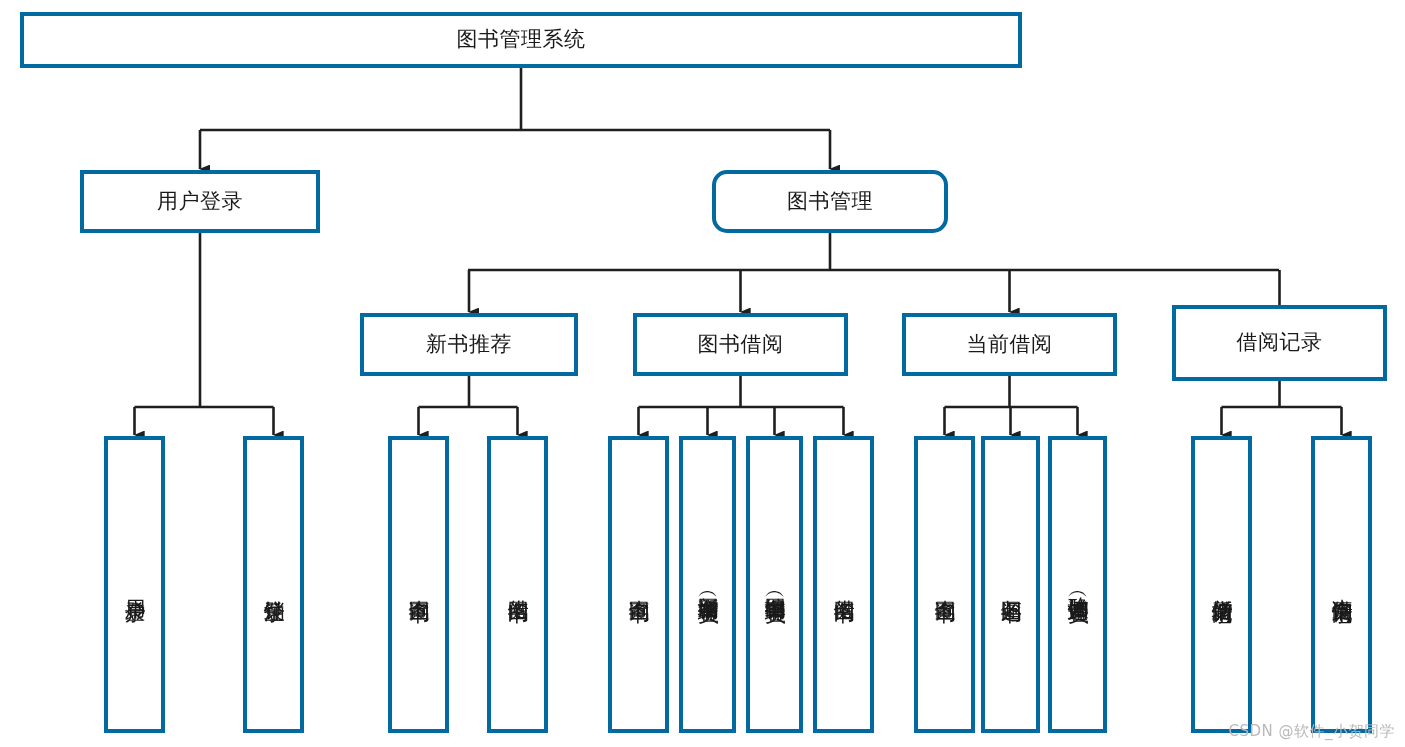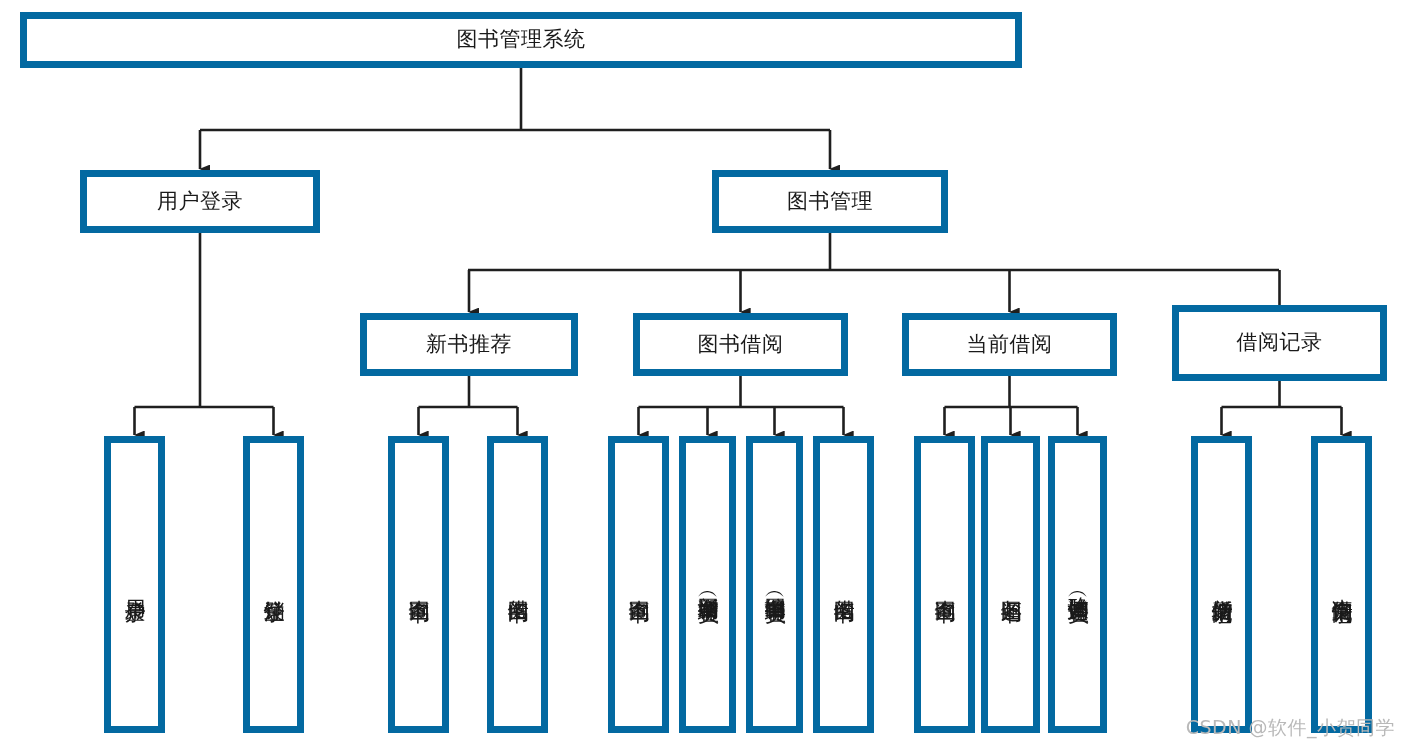--- a/index.html
+++ b/index.html
@@ -23,21 +23,21 @@
   svg#tree-svg {
     position: absolute;
     left: 0; top: 0;
     width: 1405px;
     height: 747px;
   }
   .node-box {
     position: absolute;
     box-sizing: border-box;
     background: #ffffff;
-    border: 7px solid #0369a1;
+    border: 4px solid #0369a1;
     display: flex;
     align-items: center;
     justify-content: center;
     overflow: hidden;
   }
   .node-label-h {
     font-size: 21px;
     color: #1a1a1a;
     letter-spacing: 0.5px;
     line-height: 1.1;
@@ -54,21 +54,21 @@
     text-align: center;
   }
   .leaf-box {
     align-items: center;
     justify-content: center;
   }
   .watermark {
     position: absolute;
     right: 10px;
     bottom: 6px;
-    font-size: 19px;
+    font-size: 15px;
     color: #b9b9b9;
     letter-spacing: 0.5px;
     white-space: nowrap;
     pointer-events: none;
   }
 </style>
 </head>
 <body>
 
 <div id="diagram-root">
@@ -116,21 +116,21 @@
       </g>
   </svg>
 
   <div class="node-box" style="left: 20px; top: 12px; width: 1002px; height: 56px;">
     <span class="node-label-h">图书管理系统</span>
   </div>
 
   <div class="node-box" style="left: 80px; top: 170px; width: 240px; height: 63px;">
     <span class="node-label-h">用户登录</span>
   </div>
-  <div class="node-box" style="left: 712px; top: 170px; width: 236px; height: 63px;">
+  <div class="node-box" style="left: 712px; top: 170px; width: 236px; height: 63px; border-radius: 15px;">
     <span class="node-label-h">图书管理</span>
   </div>
 
   <div class="node-box" style="left: 633px; top: 313px; width: 215px; height: 63px;">
     <span class="node-label-h">图书借阅</span>
   </div>
   <div class="node-box" style="left: 360px; top: 313px; width: 218px; height: 63px;">
     <span class="node-label-h">新书推荐</span>
   </div>
   <div class="node-box" style="left: 902px; top: 313px; width: 215px; height: 63px; text-align: right;">

